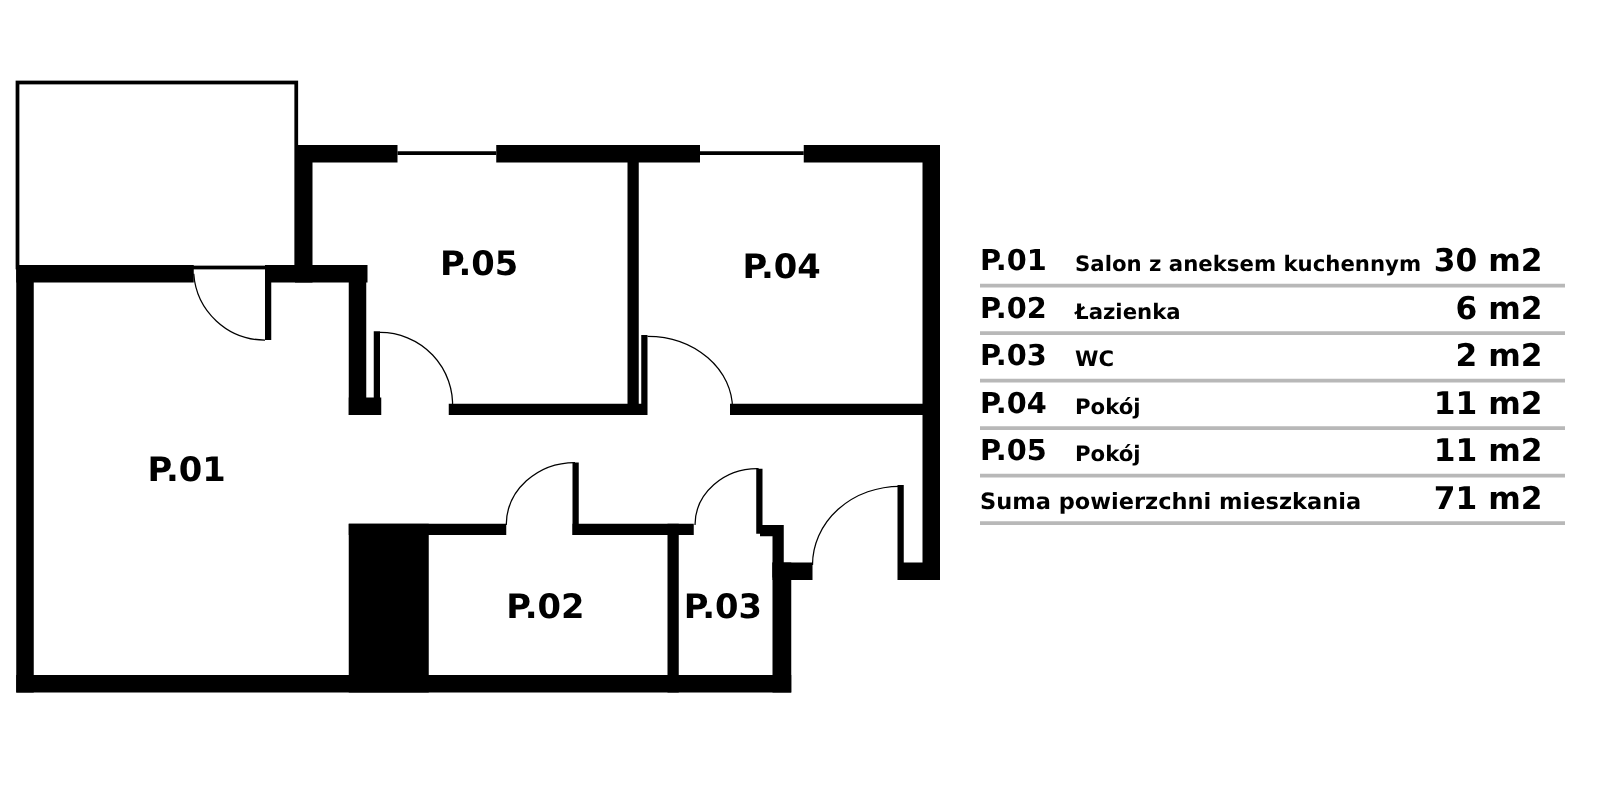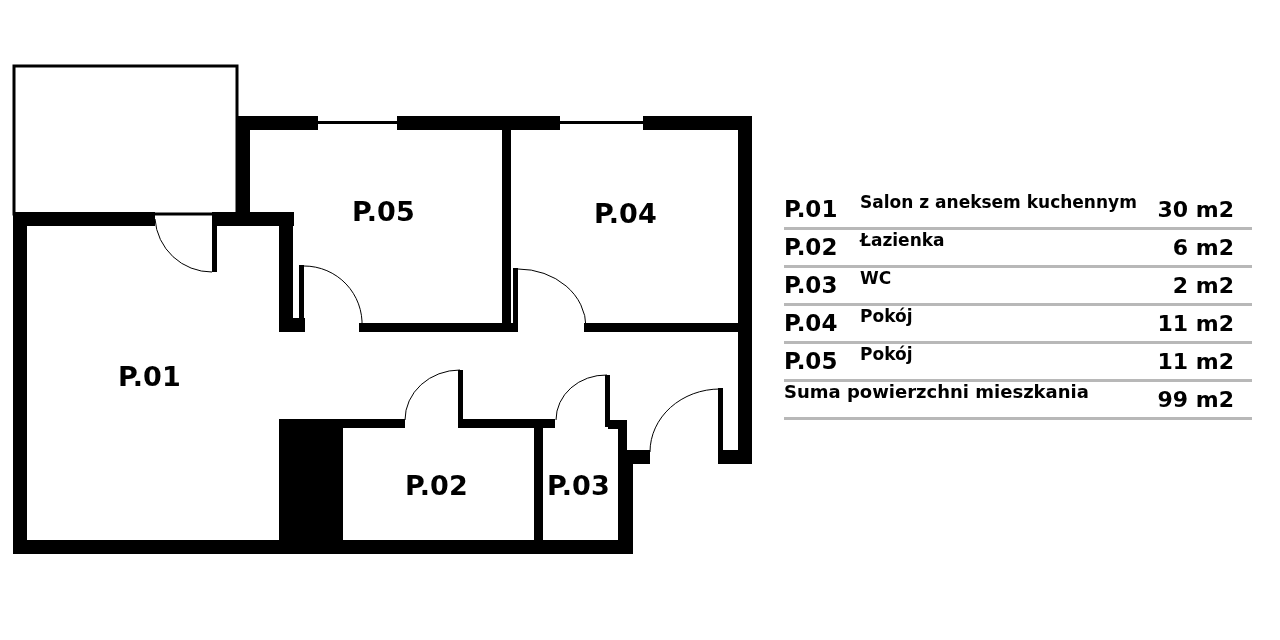--- a/index.html
+++ b/index.html
@@ -3,22 +3,22 @@
 <meta charset="utf-8">
 <style>
   html, body { margin:0; padding:0; background:#ffffff; }
   body { width:1280px; height:640px; position:relative; overflow:hidden;
          font-family:"DejaVu Sans", "Liberation Sans", sans-serif; color:#000; }
   #plan { position:absolute; left:0; top:0; width:780px; height:640px; }
   .room-label { position:absolute; font-weight:bold; font-size:27px; line-height:1; color:#000; }
   #legend { position:absolute; left:784px; top:192px; width:468px; }
   .row { position:relative; height:38px; border-bottom:3px solid #b8b8b8; box-sizing:border-box; }
   .row .code { position:absolute; left:0; bottom:6px; font-weight:bold; font-size:23px; line-height:1; }
-  .row .name { position:absolute; left:76px; bottom:16px; font-weight:bold; font-size:17px; line-height:1; }
-  .row .area { position:absolute; right:18px; bottom:6px; font-weight:bold; font-size:22px; line-height:1; }
+  .row .name { position:absolute; left:76px; bottom:6px; font-weight:bold; font-size:17px; line-height:1; }
+  .row .area { position:absolute; right:18px; bottom:6px; font-weight:bold; font-size:25px; line-height:1; }
   .row.total .name { left:0; font-size:18px; }
 </style>
 </head>
 <body>
 
 <svg id="plan" viewBox="0 0 780 640" xmlns="http://www.w3.org/2000/svg">
 
   <rect x="14" y="66" width="223" height="148" fill="none" stroke="#000" stroke-width="3"></rect>
 
   <g fill="#000">
@@ -107,15 +107,15 @@
     <span class="name">Pokój</span>
     <span class="area">11 m2</span>
   </div>
   <div class="row">
     <span class="code">P.05</span>
     <span class="name">Pokój</span>
     <span class="area">11 m2</span>
   </div>
   <div class="row total">
     <span class="name">Suma powierzchni mieszkania</span>
-    <span class="area">99 m2</span>
+    <span class="area">71 m2</span>
   </div>
 </div>
 
 </body></html>

